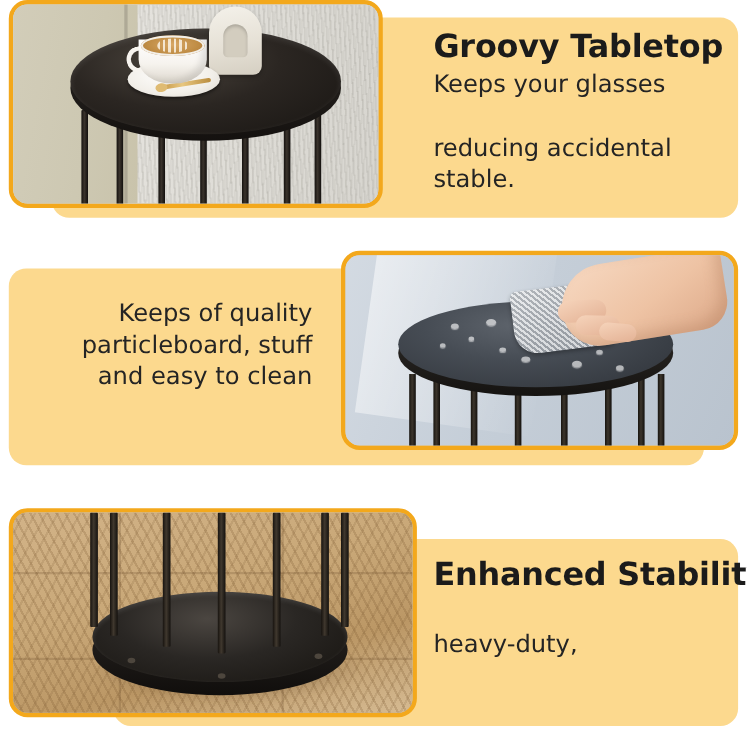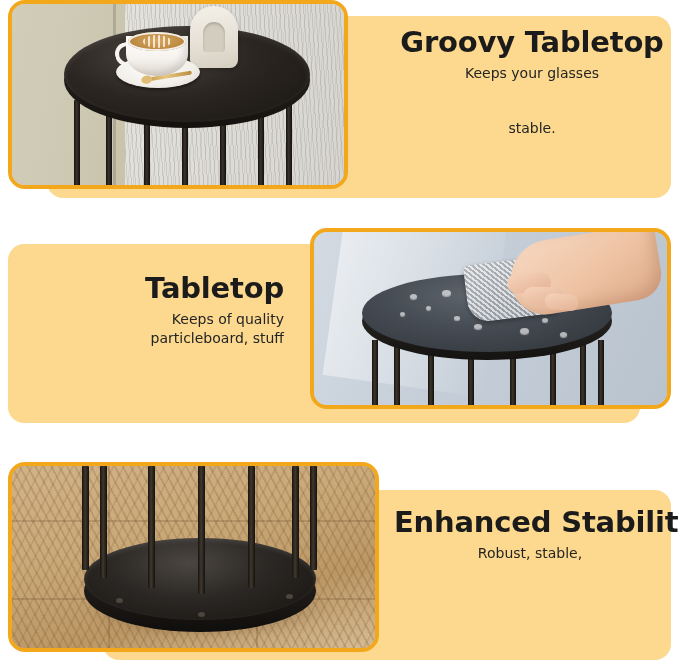--- a/index.html
+++ b/index.html
@@ -44,28 +44,28 @@
   .feature-title {
     font-size: 29px;
     font-weight: bold;
     color: #1b1b1b;
     line-height: 1.12;
     letter-spacing: -0.2px;
     margin: 0 0 6px 0;
     white-space: nowrap;
   }
   .feature-desc {
-    font-size: 14px;
+    font-size: 22px;
     font-weight: normal;
     color: #242424;
     line-height: 1.30;
     margin: 0;
   }
   .align-right { text-align: right; }
-  .align-left  { text-align: center; }
+  .align-left  { text-align: left; }
 
   
   #row1-text  { left: 47px;  top: 16px;  width: 624px; height: 182px; }
   #row1-photo { left: 8px;   top: 0px;   width: 340px; height: 189px; }
   #row1-copy  { left: 394px; top: 26px;  width: 276px; }
 
   
   #row2-text  { left: 8px;   top: 244px; width: 632px; height: 179px; }
   #row2-photo { left: 310px; top: 228px; width: 361px; height: 181px; }
   #row2-copy  { left: 16px;  top: 272px; width: 268px; }
@@ -283,21 +283,21 @@
 
 <div class="infographic">
 
   <div class="text-card" id="row1-text"></div>
 
   <div class="copy-block" id="row1-copy">
     <p class="feature-title align-left">Groovy Tabletop</p>
     <p class="feature-desc align-left">
       <span>Keeps your glasses</span><br>
       <br>
-      <br>
+      <span>reducing accidental</span><br>
       <span>stable.</span>
     </p>
   </div>
 
   <div class="photo-card" id="row1-photo">
     <div class="scene1">
       <div class="s1-wall-right"></div>
       <div class="s1-wall-left"></div>
       <div class="s1-wall-seam"></div>
       <div class="s1-legs">
@@ -317,24 +317,24 @@
       <div class="s1-cup-handle"></div>
       <div class="s1-cup"></div>
       <div class="s1-crema"></div>
       <div class="s1-art"></div>
     </div>
   </div>
 
   <div class="text-card" id="row2-text"></div>
 
   <div class="copy-block" id="row2-copy">
-    <p class="feature-title align-right">Tabletop</p>
     <p class="feature-desc align-right">
       <span>Keeps of quality</span><br>
       <span>particleboard, stuff</span><br>
+      <span>and easy to clean</span>
     </p>
   </div>
 
   <div class="photo-card" id="row2-photo">
     <div class="scene2">
       <div class="s2-glow"></div>
       <div class="s2-legs">
         <i></i>
           <i></i>
           <i></i>
@@ -365,22 +365,22 @@
         <div class="s2-finger" style="left:30px;  top:56px; width:34px; height:16px; transform:rotate(14deg);"></div>
       </div>
     </div>
   </div>
 
   <div class="text-card" id="row3-text"></div>
 
   <div class="copy-block" id="row3-copy">
     <p class="feature-title align-left">Enhanced Stability</p>
     <p class="feature-desc align-left">
-      <span>Robust, stable,</span><br>
       <br>
+      <span>heavy-duty,</span><br>
     </p>
   </div>
 
   <div class="photo-card" id="row3-photo">
     <div class="scene3">
       <div class="s3-floor"></div>
       <div class="s3-plank" style="top:54px;"></div>
       <div class="s3-plank" style="top:132px;"></div>
       <div class="s3-plank v" style="left:96px;"></div>
       <div class="s3-plank v" style="left:244px;"></div>

